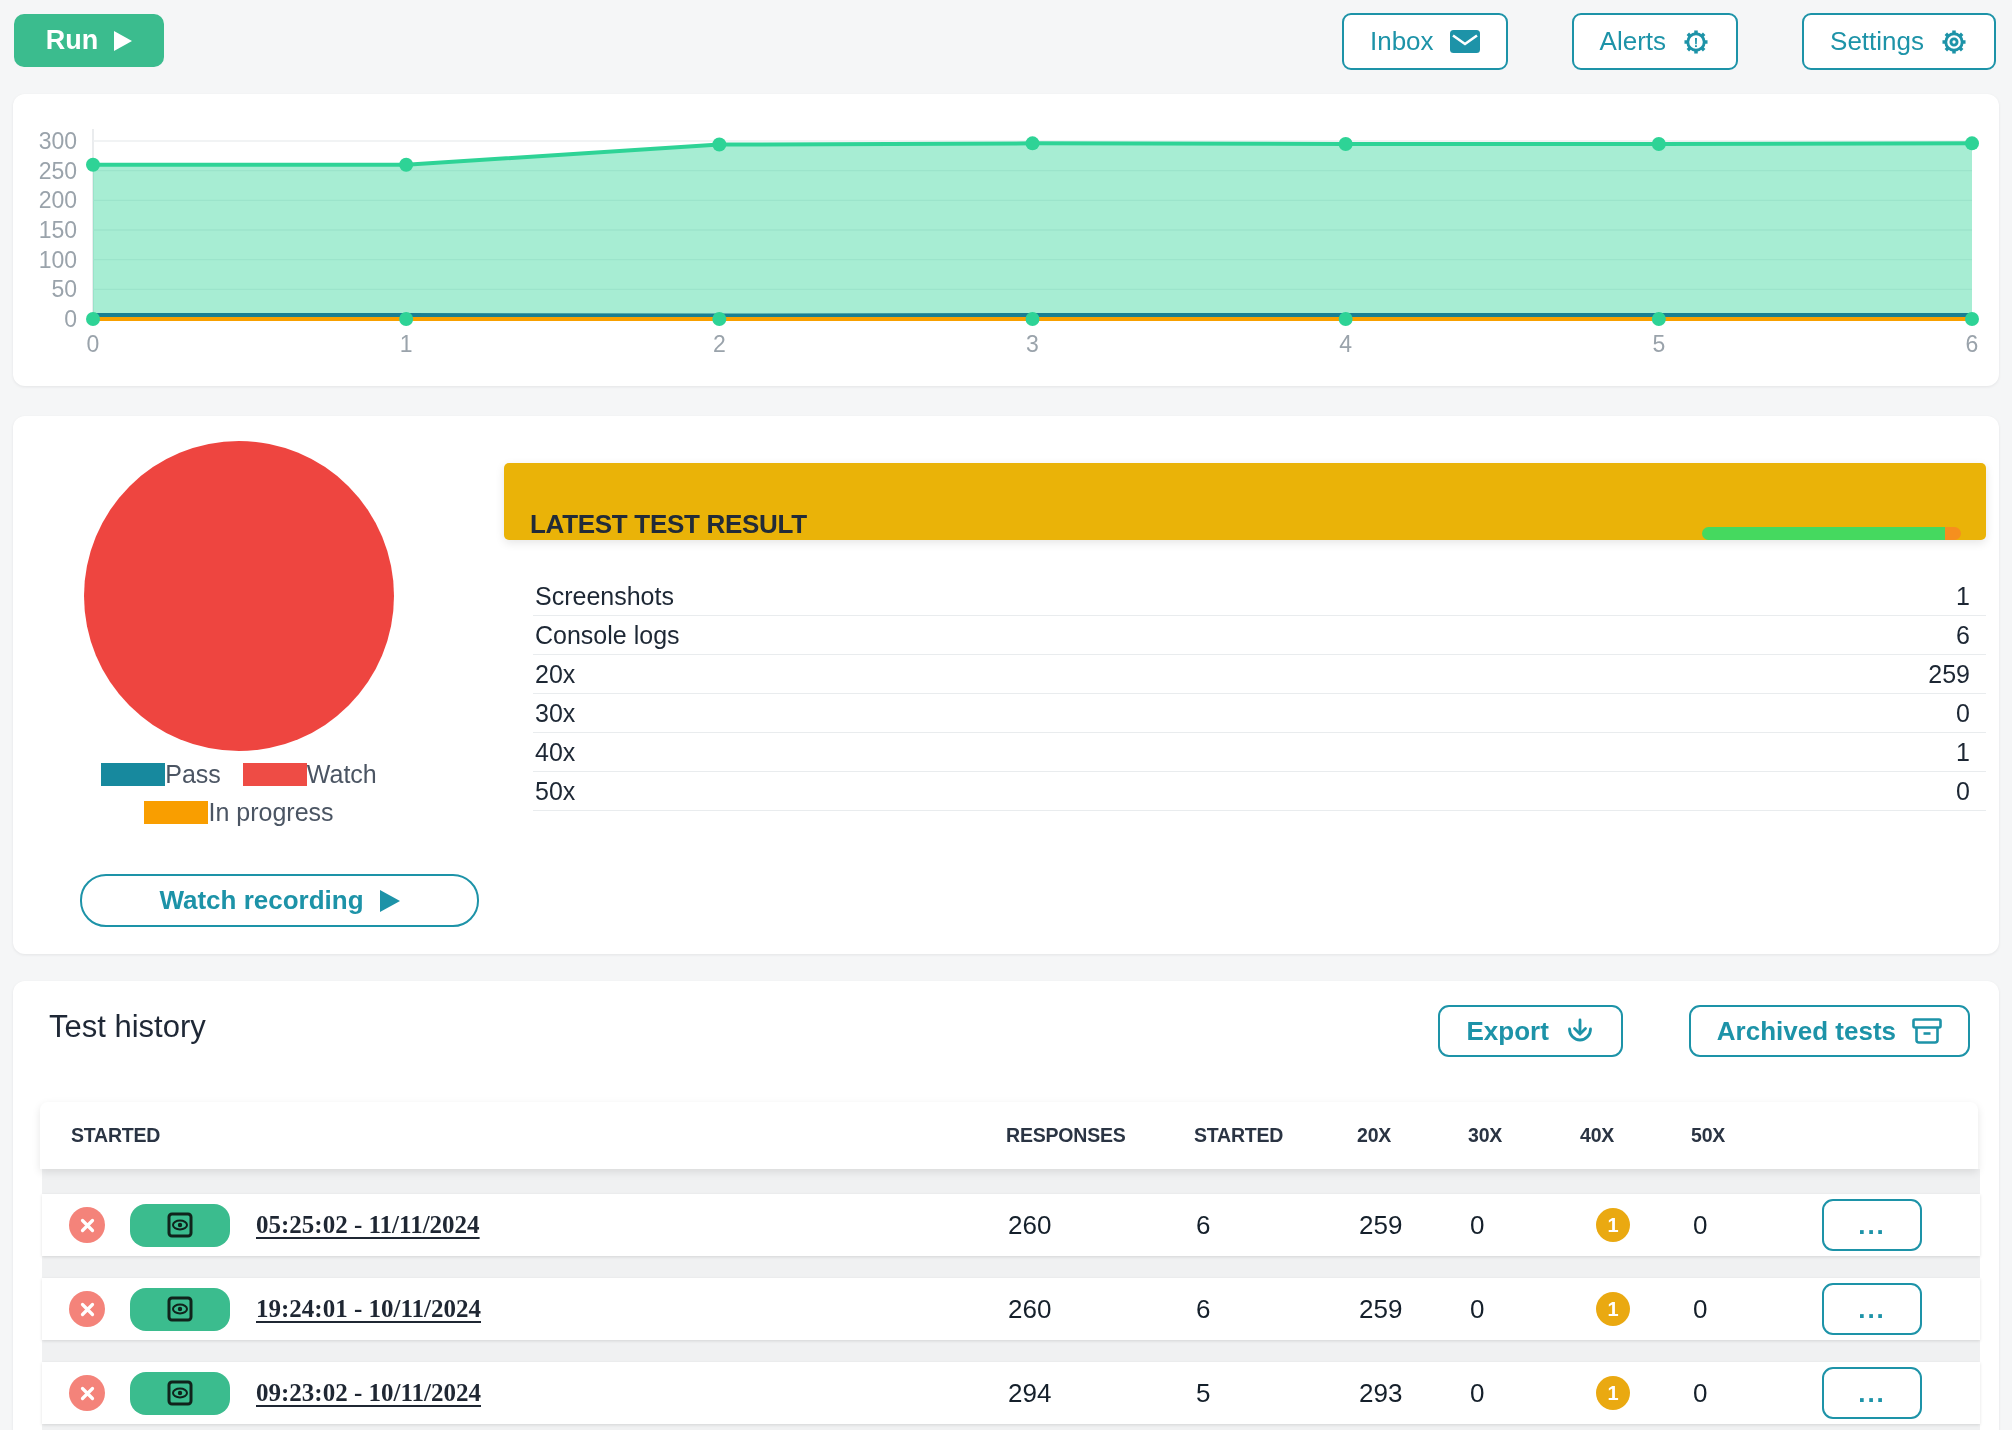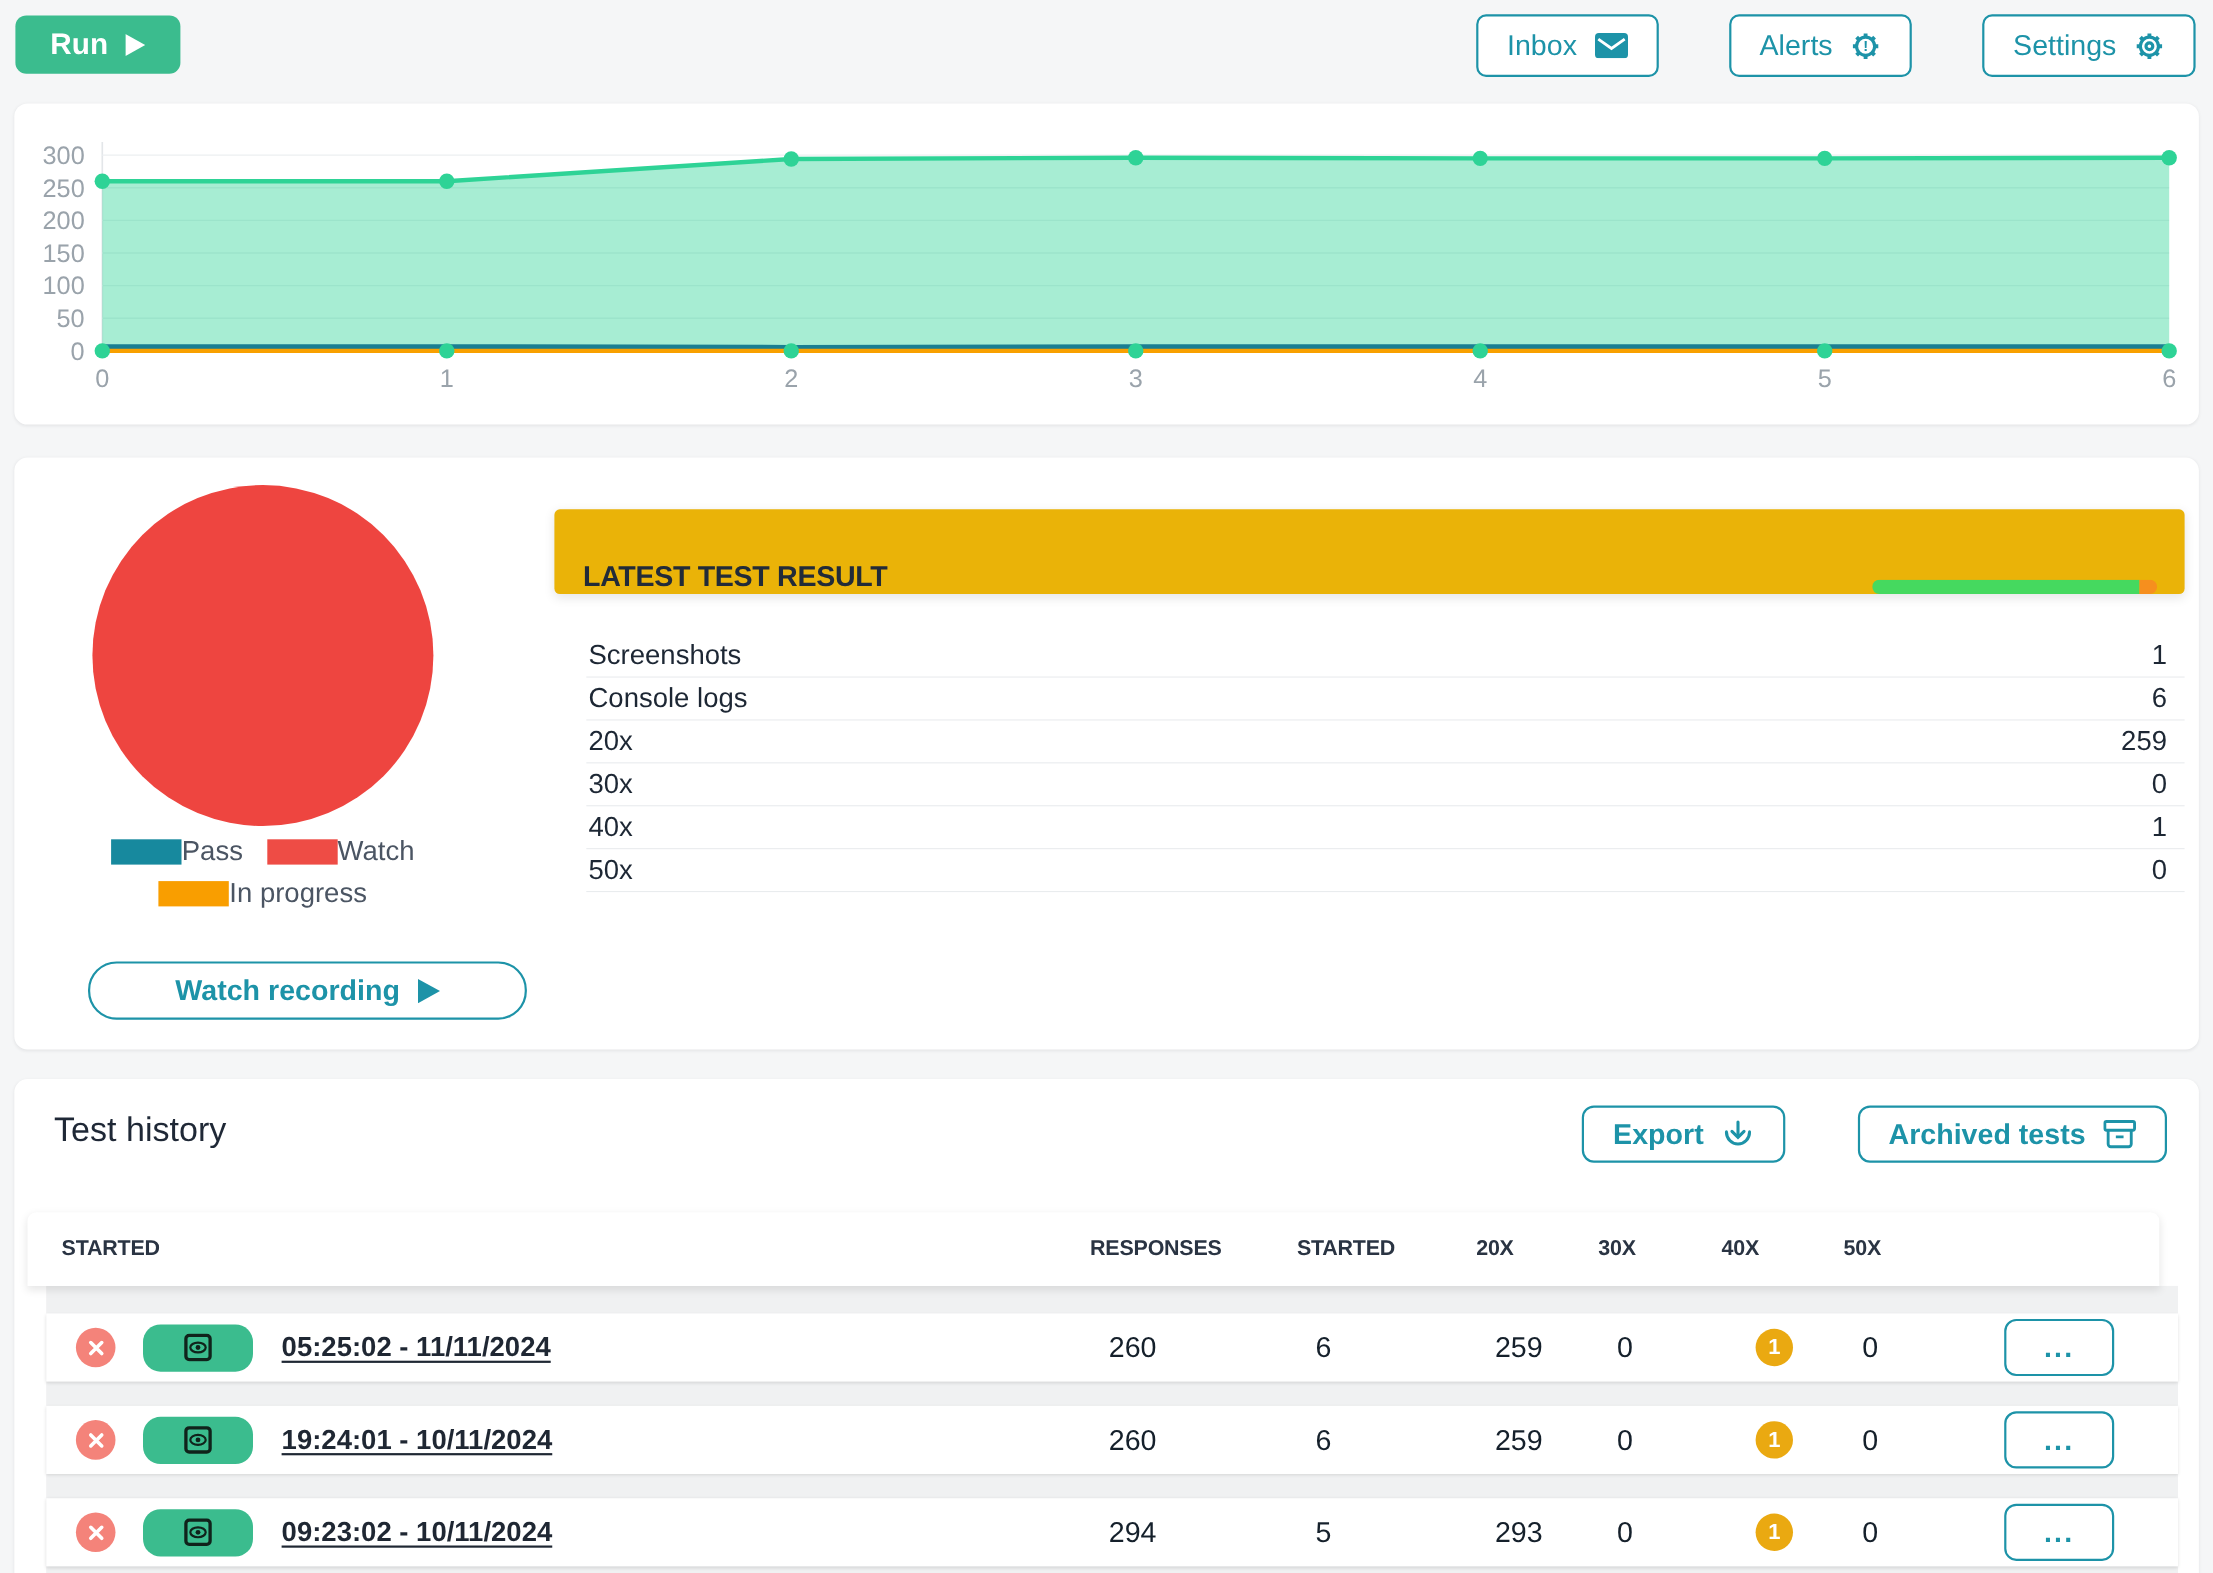--- a/index.html
+++ b/index.html
@@ -56,30 +56,30 @@
 
   
   .history-card{left:13px;top:981px;width:1986px;height:470px;border-radius:12px 12px 0 0;}
   .history-title{position:absolute;left:36px;top:28px;font-size:31px;
     font-weight:500;color:#1f2836;}
   .history-actions{position:absolute;right:29px;top:24px;display:flex;gap:26px;}
   .history-actions .obtn{height:52px;padding:0 26px;border-radius:11px;font-weight:600;}
   .trow{display:grid;
     grid-template-columns:966px 188px 163px 111px 112px 111px 87px 1fr;
     align-items:center;}
-  .thead{position:absolute;left:12px;top:121px;width:1938px;height:67px;
+  .thead{position:absolute;left:27px;top:121px;width:1938px;height:67px;
     background:#fff;border-radius:8px 8px 0 0;box-shadow:0 3px 8px rgba(0,0,0,.10);
     z-index:2;}
   .thead .hcell{font-size:19.5px;font-weight:700;letter-spacing:-.2px;color:#2a3443;}
   .thead .hcell:first-child{padding-left:31px;}
   .rows-wrap{position:absolute;left:29px;top:188px;width:1938px;height:282px;
     background:#f0f1f2;padding-top:25px;}
   .data-row{height:62px;background:#fff;margin-bottom:22px;
     box-shadow:0 1px 3px rgba(0,0,0,.12);}
-  .started-cell{display:flex;align-items:center;padding-left:27px;}
+  .started-cell{display:flex;align-items:center;padding-left:27px;font-family:Liberation Serif, serif;}
   .err-icon{width:36px;height:36px;border-radius:50%;background:var(--error,#f4837a);
     display:flex;align-items:center;justify-content:center;flex:none;}
   .pill{width:100px;height:43px;border-radius:16px;background:var(--run-green,#3bbc8e);
     display:flex;align-items:center;justify-content:center;border:none;cursor:pointer;
     margin-left:25px;flex:none;}
   .date-link{margin-left:26px;font-size:25px;font-weight:600;color:#1f2733;
     text-decoration:underline;text-underline-offset:4px;cursor:pointer;}
   .num{font-size:26px;color:#15202b;}
   .badge{width:34px;height:34px;border-radius:50%;background:var(--badge,#eaa911);
     color:#fff;font-size:20px;font-weight:700;display:flex;align-items:center;

